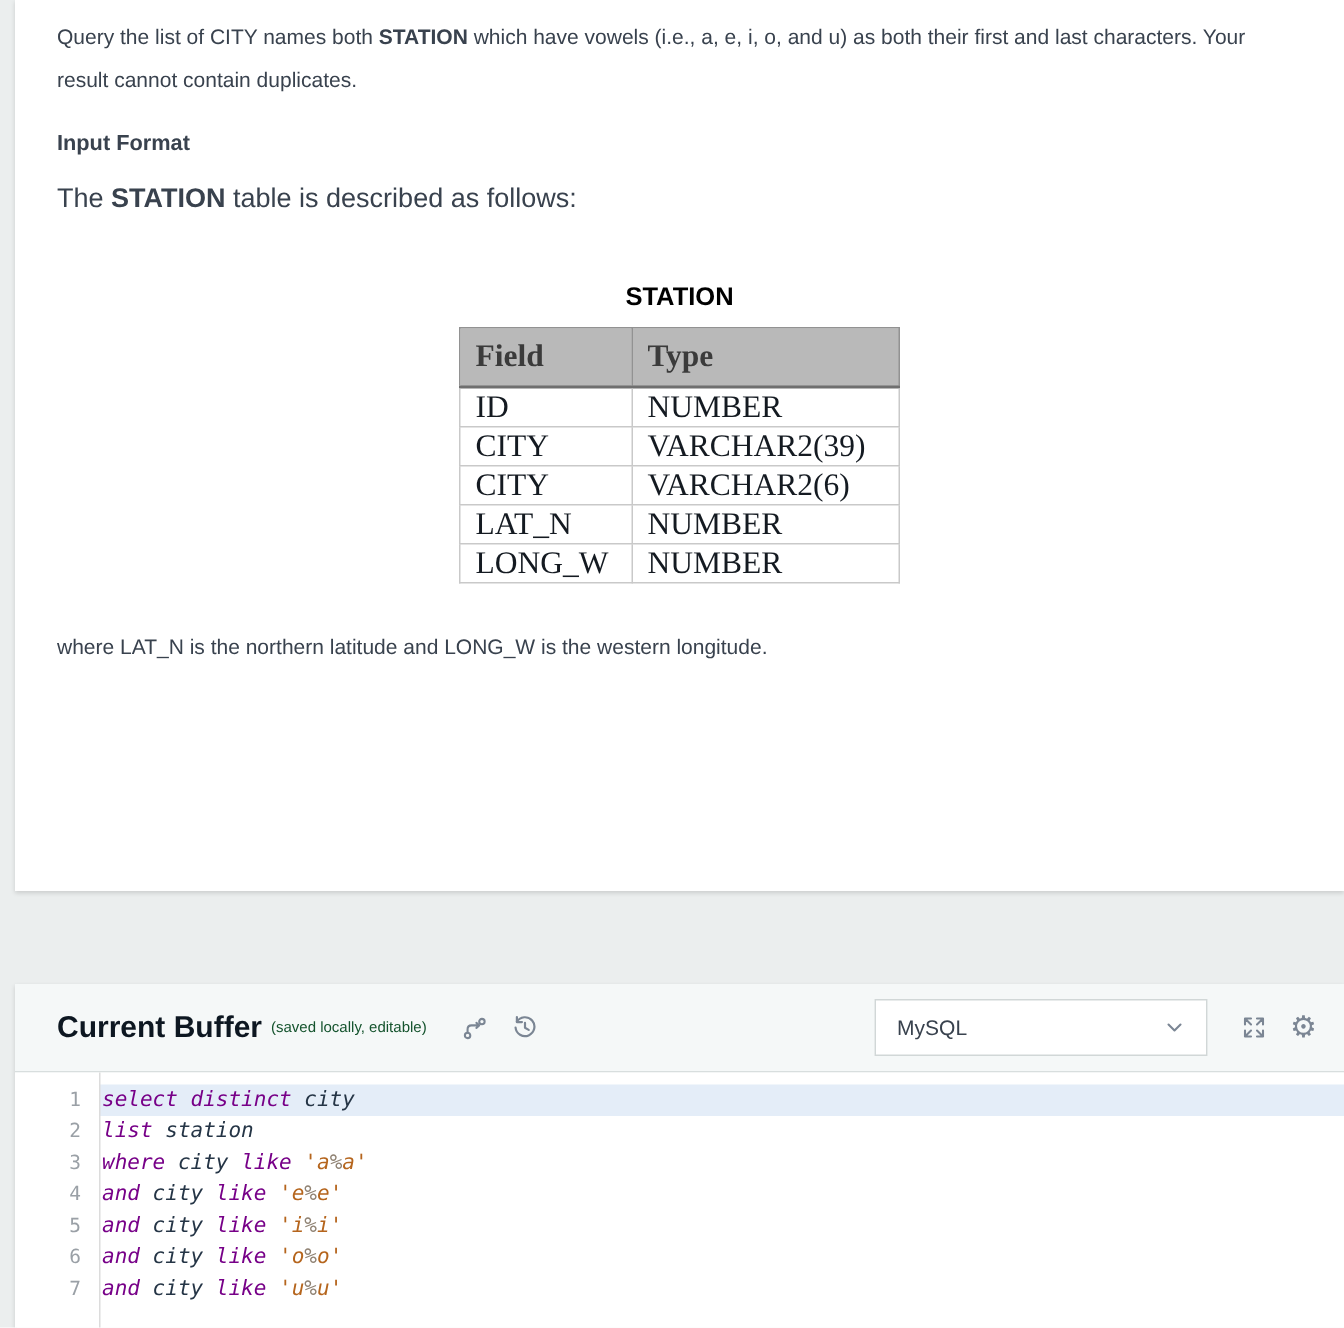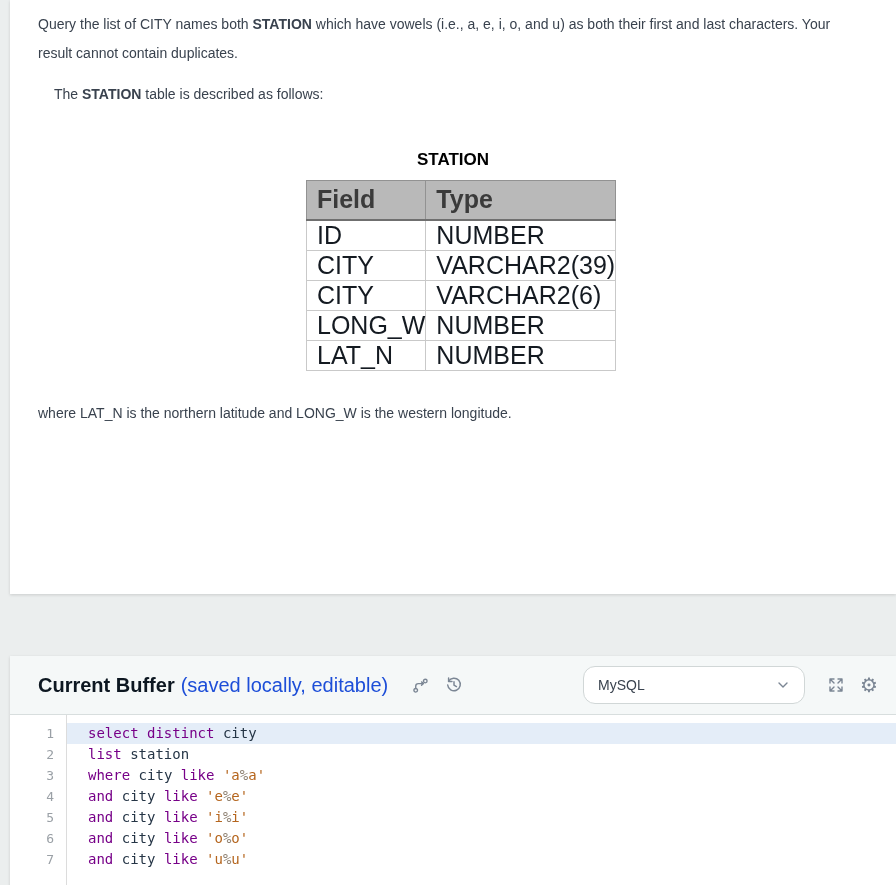--- a/index.html
+++ b/index.html
@@ -16,83 +16,84 @@
   }
   .card{
     margin-left:10px;width:886px;background:#ffffff;
     box-shadow:0 1px 3px rgba(0,0,0,.14);
   }
   
   .problem-card{height:594px;padding:10px 28px 0 28px;}
   .statement{margin:0;font-size:14px;line-height:29px;}
   .statement strong,.intro strong{font-weight:700;}
   .section-heading{margin:18px 0 0 0;font-size:14.5px;line-height:20px;font-weight:700;}
-  .intro{margin:16px 0 0 16px;font-size:14px;line-height:20px;}
+  .intro{margin:16px 0 0 0;font-size:18px;line-height:20px;}
   .schema-wrap{width:294px;margin:46px auto 0 auto;}
   .schema-title{
     text-align:center;font-size:17px;font-weight:700;color:#000;
     line-height:20px;margin-bottom:10px;
   }
   table.schema{
     border-collapse:collapse;table-layout:fixed;
-    font-family:Liberation Sans, sans-serif;font-size:25px;color:#141a21;
+    font-family:Liberation Serif, serif;font-size:21px;color:#141a21;
   }
   table.schema th{
     background:#b9b9b9;color:#3b3b3b;font-weight:700;text-align:left;
     height:39px;padding:0 0 0 10px;
     border:1px solid #929292;border-bottom:2px solid #6f6f6f;
   }
   table.schema td{
     height:24px;padding:0 0 0 10px;background:#fff;
     border:1px solid #c9c9c9;
   }
   .col-field{width:115px;}
   .col-type{width:179px;}
   .footnote{margin:32px 0 0 0;font-size:14px;line-height:20px;}
   
   .editor-panel{margin-top:62px;min-height:231px;}
   .panel-header{
     height:59px;background:#f5f8f8;border-bottom:1px solid #d8dede;
     display:flex;align-items:center;padding:0 18px 0 28px;
   }
   .panel-title{font-size:20px;font-weight:700;color:#0d1721;}
-  .panel-subtitle{font-size:20px;color:#1d4ed8;margin-left:6px;}
+  .panel-subtitle{font-size:10px;color:#14532d;margin-left:6px;}
   .hdr-icon{color:var(--icon);display:flex;align-items:center;cursor:pointer;}
   .hdr-icon svg{stroke:var(--icon);}
   .icon-fork{margin-left:24px;}
   .icon-history{margin-left:16px;}
   .lang-select{
     margin-left:auto;width:222px;height:38px;background:#fff;
-    border:1px solid #d1d7d7;border-radius:12px;
+    border:1px solid #d1d7d7;border-radius:0;
     display:flex;align-items:center;justify-content:space-between;
     padding:0 14px;font-size:14px;color:var(--text);cursor:pointer;
   }
   .icon-fullscreen{margin-left:21px;}
   .icon-settings{margin-left:14px;font-size:20px;line-height:1;cursor:pointer;color:var(--icon);}
   
   .code-area{
     position:relative;background:#fff;height:171px;padding-top:8px;
     font-family:"DejaVu Sans Mono",monospace;font-size:14px;line-height:21px;
   }
   .gutter-rule{position:absolute;left:56px;top:0;bottom:0;width:1px;background:#dcdcdc;}
   .code-line{display:flex;height:21px;}
   .ln{flex:0 0 56px;text-align:right;padding-right:12px;color:#9aa0a6;font-size:13px;}
-  .code-text{flex:1;padding-left:22px;white-space:pre;color:var(--variable);}
+  .code-text{flex:1;padding-left:2px;white-space:pre;color:var(--variable);font-style:italic;}
   .code-line.active .code-text{background:var(--activeline);}
   .tok-k{color:var(--kw);}
   .tok-v{color:var(--variable);}
   .tok-s{color:var(--string);}
   .tok-p{color:var(--pct);}
 </style>
 </head>
 <body>
 
 <section class="card problem-card">
   <p class="statement"><span>Query the list of CITY names both </span><strong>STATION</strong><span> which have vowels (i.e., a, e, i, o, and u) as both their first and last characters. Your result cannot contain duplicates.</span></p>
 
+  <h4 class="section-heading">Input Format</h4>
 
   <p class="intro"><span>The </span><strong>STATION</strong><span> table is described as follows:</span></p>
 
   <div class="schema-wrap">
     <div class="schema-title">STATION</div>
     <table class="schema">
       <thead>
         <tr>
           <th class="col-field">Field</th>
           <th class="col-type">Type</th>
@@ -105,25 +106,25 @@
           </tr>
           <tr>
             <td class="col-field">CITY</td>
             <td class="col-type">VARCHAR2(39)</td>
           </tr>
           <tr>
             <td class="col-field">CITY</td>
             <td class="col-type">VARCHAR2(6)</td>
           </tr>
           <tr>
+            <td class="col-field">LAT_N</td>
+            <td class="col-type">NUMBER</td>
+          </tr>
+          <tr>
             <td class="col-field">LONG_W</td>
-            <td class="col-type">NUMBER</td>
-          </tr>
-          <tr>
-            <td class="col-field">LAT_N</td>
             <td class="col-type">NUMBER</td>
           </tr>
         </tbody>
     </table>
   </div>
 
   <p class="footnote">where LAT_N is the northern latitude and LONG_W is the western longitude.</p>
 </section>
 
 <section class="card editor-panel">

